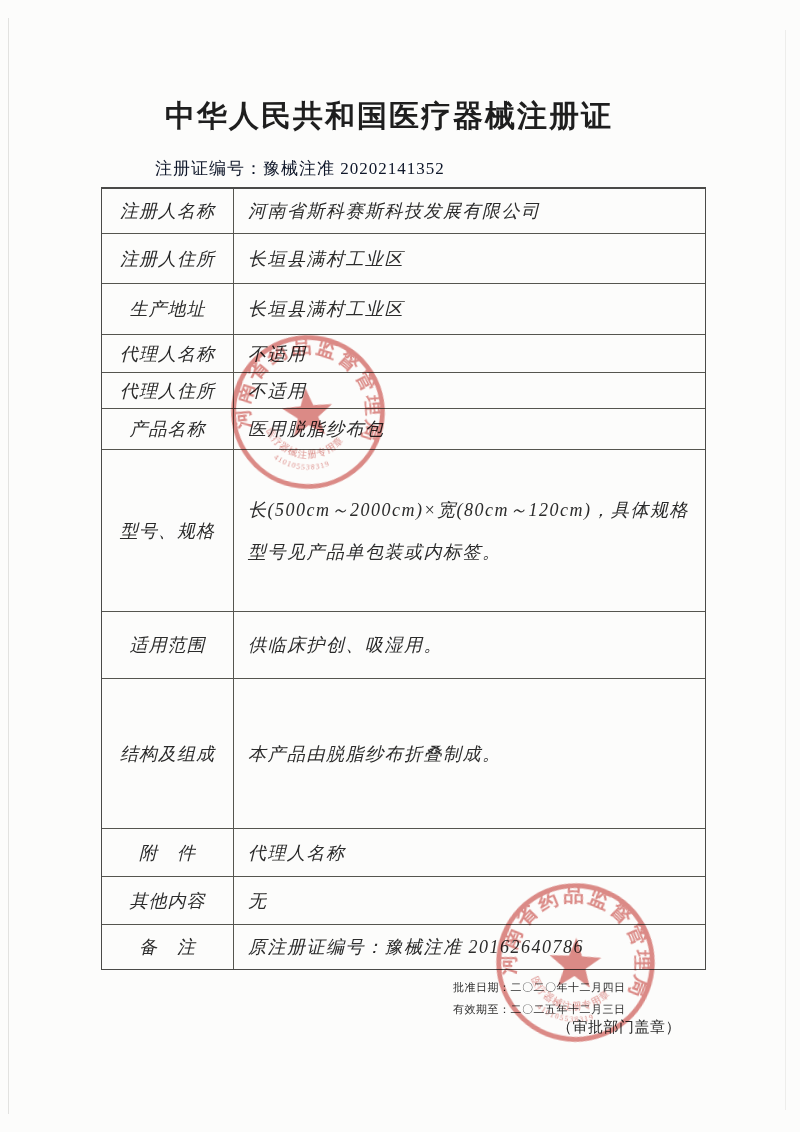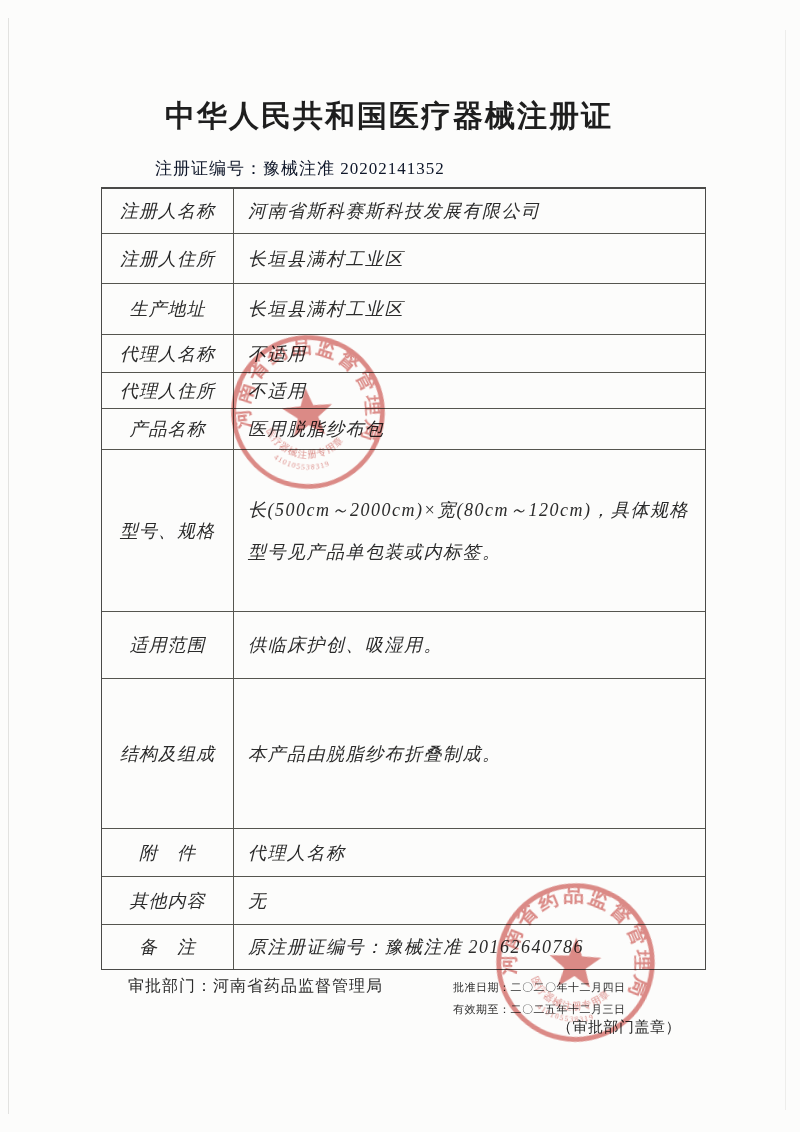--- a/index.html
+++ b/index.html
@@ -128,21 +128,20 @@
     <div class="row r11">
       <div class="cell label">其他内容</div>
       <div class="cell value">无</div>
     </div>
     <div class="row r12">
       <div class="cell label">备　注</div>
       <div class="cell value">原注册证编号：豫械注准 20162640786</div>
     </div>
   </div>
 
-  <div class="footer-left">审批部门：河南省药品监督管理局</div>
 
   <div class="footer-right">
     <div>批准日期：二〇二〇年十二月四日</div>
     <div>有效期至：二〇二五年十二月三日</div>
   </div>
 
   <div class="seal-note">（审批部门盖章）</div>
 
   <svg class="stamp stamp1" viewBox="0 0 200 200" aria-hidden="true">
     <defs>

